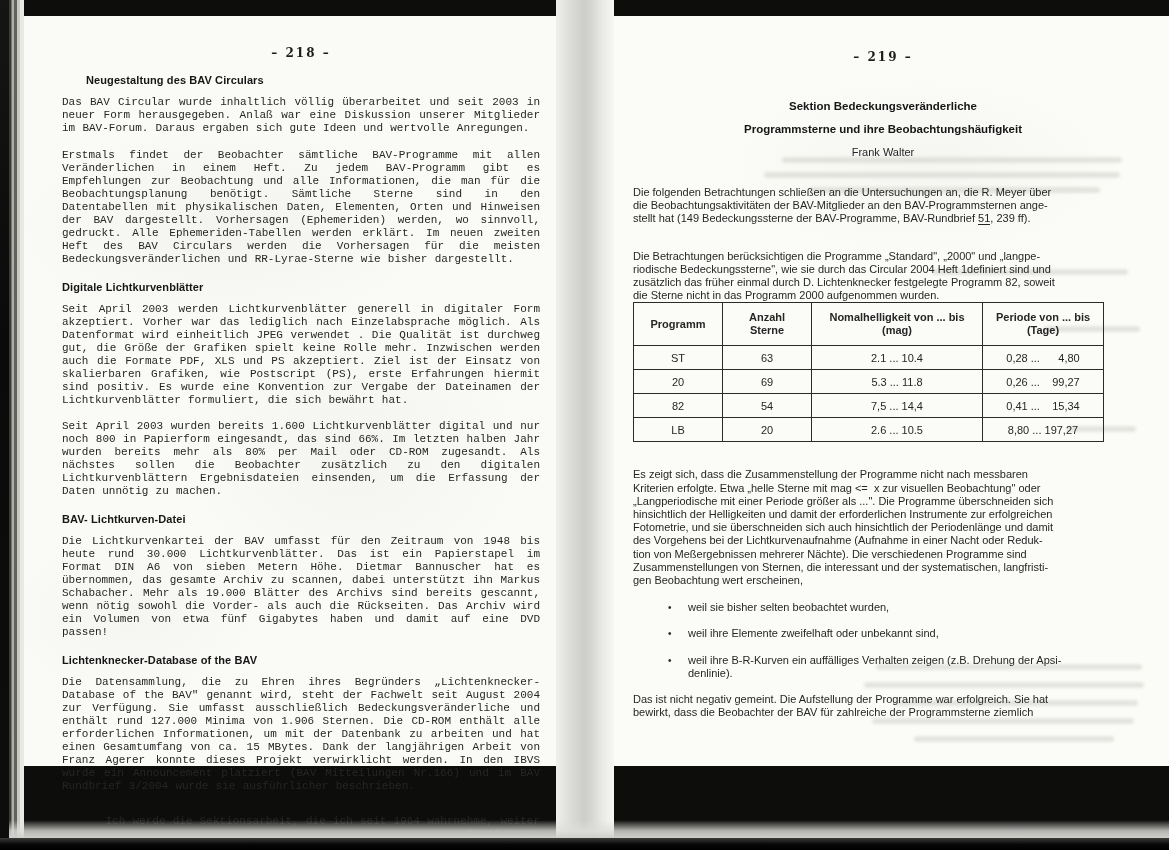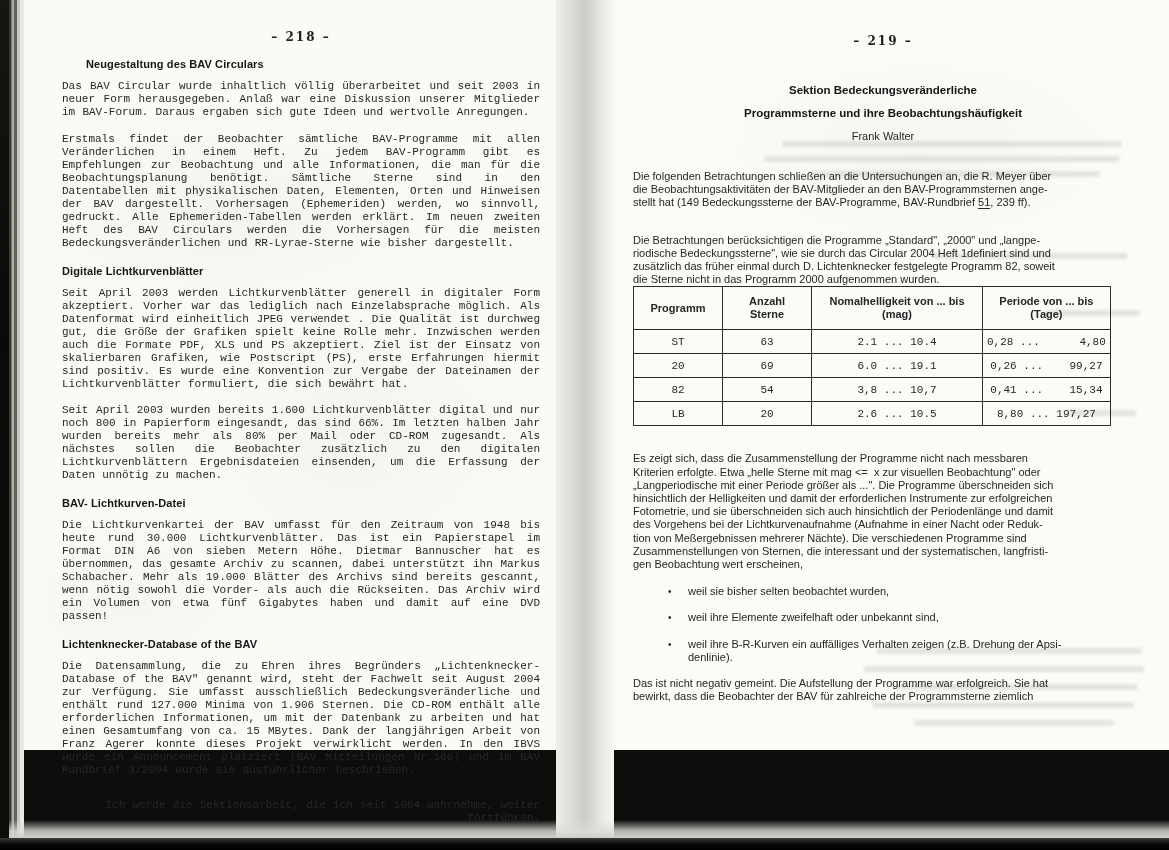--- a/index.html
+++ b/index.html
@@ -29,21 +29,21 @@
     position:absolute; left:0; top:838px; width:1169px; height:12px;
     background:linear-gradient(180deg,#3a3a38 0%, #060606 55%, #000 100%);
   }
   .gutter {
     position:absolute; left:556px; top:0; width:58px; height:838px;
     background:linear-gradient(90deg,
       #efefec 0%, #dededb 22%, #cdcdca 48%, #d6d6d3 62%, #e9e9e6 80%, #f7f7f4 100%);
   }
   
   .page {
-    position:absolute; top:0; height:750px;
+    position:absolute; top:16px; height:750px;
     background:
       radial-gradient(ellipse 320px 150px at 38% 28%, rgba(150,150,138,.07), transparent 70%),
       radial-gradient(ellipse 260px 220px at 62% 58%, rgba(145,145,132,.06), transparent 70%),
       radial-gradient(ellipse 200px 120px at 20% 80%, rgba(150,150,140,.05), transparent 70%),
       #fafaf7;
   }
   .page-left  { left:24px;  width:532px; padding:0; }
   .page-right { left:614px; width:555px; background:
       radial-gradient(ellipse 300px 140px at 55% 20%, rgba(150,150,138,.06), transparent 70%),
       #fbfbf8; }
@@ -89,21 +89,21 @@
   }
   table.star-table th, table.star-table td {
     border:1.4px solid #2a2a2a;
     font-size:11px; text-align:center; vertical-align:middle;
     color:#262626;
   }
   table.star-table th {
     font-weight:bold; white-space:pre-line; line-height:13px;
     padding:5px 4px; height:32px;
   }
-  table.star-table td { white-space:pre; height:21px; padding:1px 4px;font-family:Liberation Mono, monospace; }
+  table.star-table td { white-space:pre; height:21px; padding:1px 4px; }
   .col-programm { width:80px; } .col-anzahl { width:80px; }
   .col-hell { width:162px; }   .col-periode { width:112px; }
 
   
   ul.rp-bullets { list-style:none; margin:0; padding:0; }
   ul.rp-bullets li { display:flex; margin:0 0 13px 0; }
   ul.rp-bullets .dot {
     width:8px; margin-left:35px; margin-right:12px;
     font-size:10px; line-height:13.2px; color:#262626;
   }
@@ -191,27 +191,27 @@
       <tbody>
         <tr>
           <td>ST</td>
           <td>63</td>
           <td>2.1 ... 10.4</td>
           <td>0,28 ...      4,80</td>
         </tr>
         <tr>
           <td>20</td>
           <td>69</td>
-          <td>6.0 ... 19.1</td>
+          <td>5.3 ... 11.8</td>
           <td>0,26 ...    99,27</td>
         </tr>
         <tr>
           <td>82</td>
           <td>54</td>
-          <td>3,8 ... 10,7</td>
+          <td>7,5 ... 14,4</td>
           <td>0,41 ...    15,34</td>
         </tr>
         <tr>
           <td>LB</td>
           <td>20</td>
           <td>2.6 ... 10.5</td>
           <td>8,80 ... 197,27</td>
         </tr>
       </tbody>
     </table>

